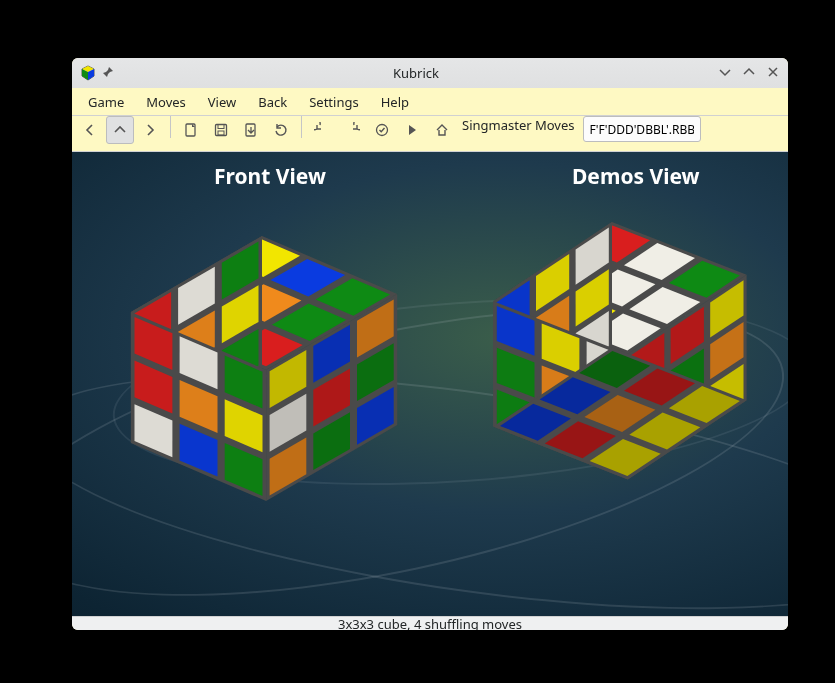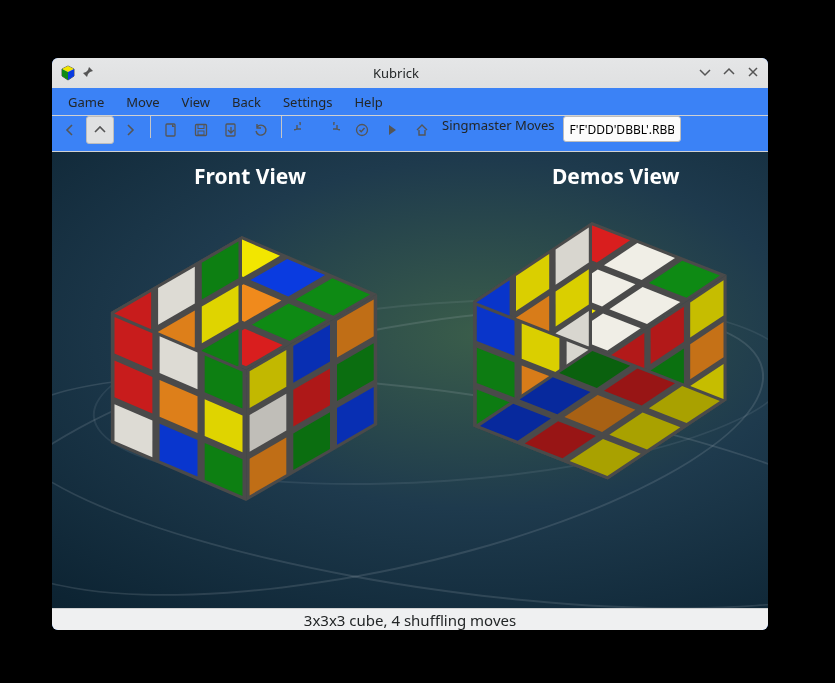--- a/index.html
+++ b/index.html
@@ -7,25 +7,25 @@
     background: #000;
     width: 835px;
     height: 683px;
     font-family: "Noto Sans", "DejaVu Sans", sans-serif;
     font-size: 13px;
     color: #232627;
     overflow: hidden;
   }
   .window {
     position: absolute;
-    left: 52px;
+    left: 72px;
     top: 58px;
     width: 716px;
     height: 572px;
-    background: #3b82f6;
+    background: #fef9c3;
     border-radius: 6px;
     box-shadow: 0 8px 30px rgba(0,0,0,0.5);
     display: flex;
     flex-direction: column;
     overflow: hidden;
   }
   .titlebar {
     height: 30px;
     background: linear-gradient(#e5e6e7, #dfe0e1);
     display: flex;
@@ -104,26 +104,26 @@
     border: 2px solid rgba(200,210,215,0.15);
     border-radius: 50%;
   }
   .view-label {
     position: absolute;
     color: #fff;
     font-weight: bold;
     font-size: 21px;
   }
   .statusbar {
-    height: 22px;
+    height: 14px;
     display: flex;
     align-items: center;
     justify-content: center;
     border-top: 1px solid #d0d1d2;
-    font-size: 15px;
+    font-size: 13px;
     color: #232627;
     background: #eff0f1;
   }
   
   .cube-svg { position: absolute; }
 </style>
 </head>
 <body>
 
 <div class="window">
@@ -153,21 +153,21 @@
             <path d="M2 9 L7 4 L12 9" fill="none" stroke="#555" stroke-width="1.5"></path>
           </svg></span>
       <span><svg width="14" height="14" viewBox="0 0 14 14">
             <path d="M3 3 L11 11 M11 3 L3 11" stroke="#555" stroke-width="1.5"></path>
           </svg></span>
     </div>
   </div>
 
   <div class="menubar">
     <div class="menubar-item">Game</div>
-    <div class="menubar-item">Move</div>
+    <div class="menubar-item">Moves</div>
     <div class="menubar-item">View</div>
     <div class="menubar-item">Back</div>
     <div class="menubar-item">Settings</div>
     <div class="menubar-item">Help</div>
   </div>
 
   <div class="toolbar">
     <div class="tb-btn">
       <svg viewBox="0 0 16 16">
           <path d="M10 3 L5 8 L10 13" fill="none" stroke="#555" stroke-width="1.6"></path>

